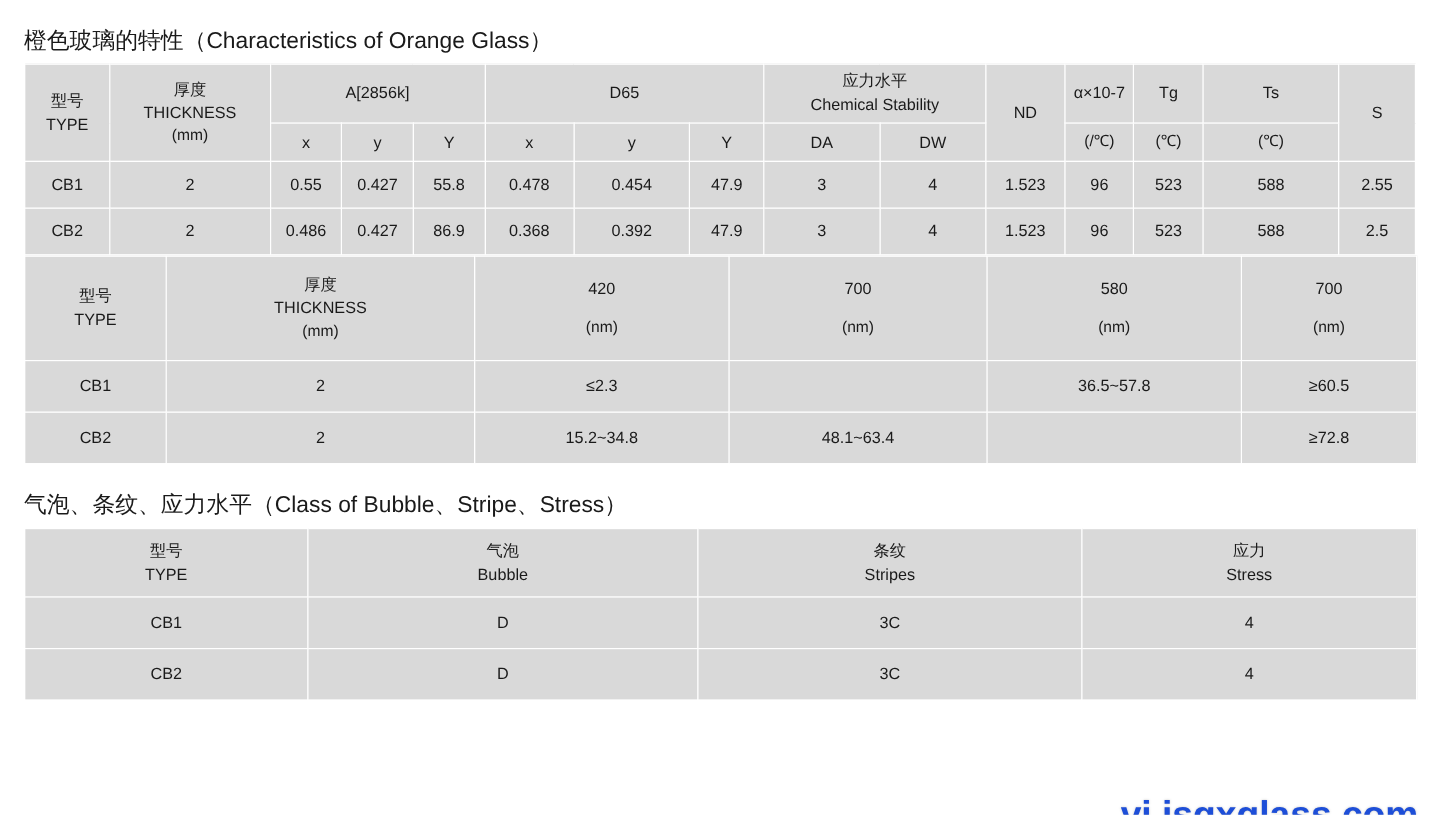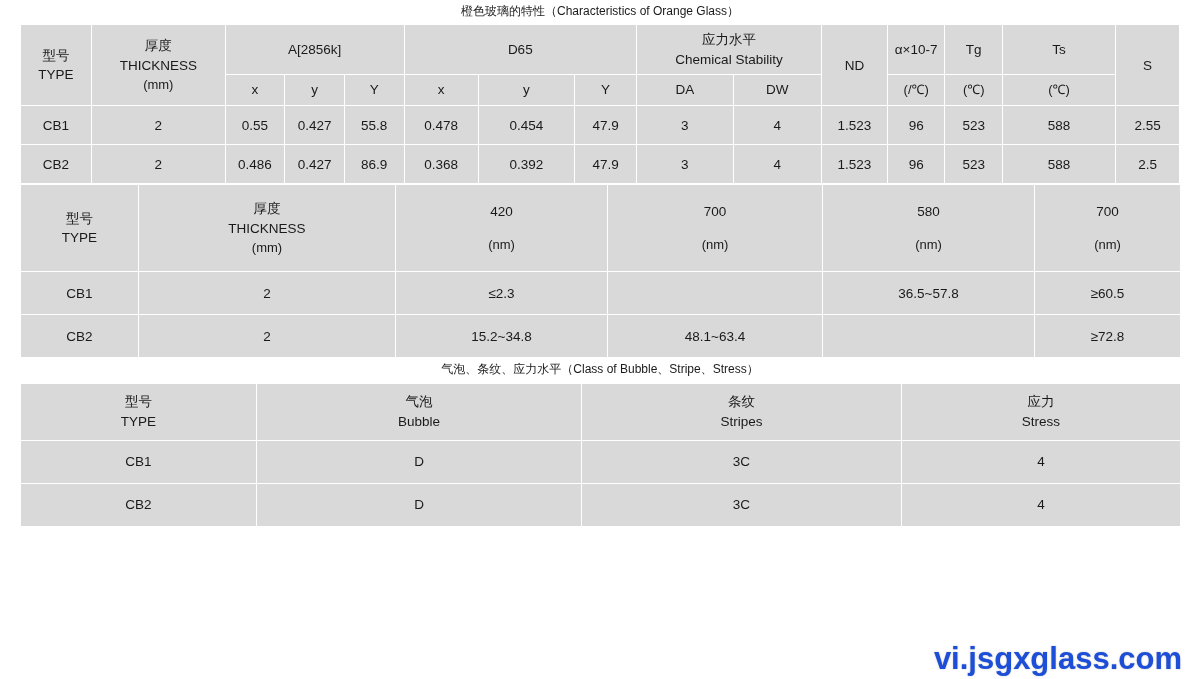--- a/index.html
+++ b/index.html
@@ -26,25 +26,24 @@
     text-align: center;
     font-family: "Liberation Serif", serif;
     font-size: 33px;
     font-weight: bold;
     letter-spacing: 0.5px;
     margin: 6px 0 0 0;
     padding-top: 6px;
     color: #000;
   }
   .section-caption {
-    font-size: 12px;
+    font-size: 19px;
     color: #1a1a1a;
-    margin: 4px 0 6px 0;
+    margin: 24px 0 6px 0;
     line-height: 1.2;
-    text-align: center;
   }
   table {
     border-collapse: collapse;
     width: 1160px;
     table-layout: fixed;
   }
   table td, table th {
     border: 1px solid #ffffff;
     background: #d9d9d9;
     text-align: center;

